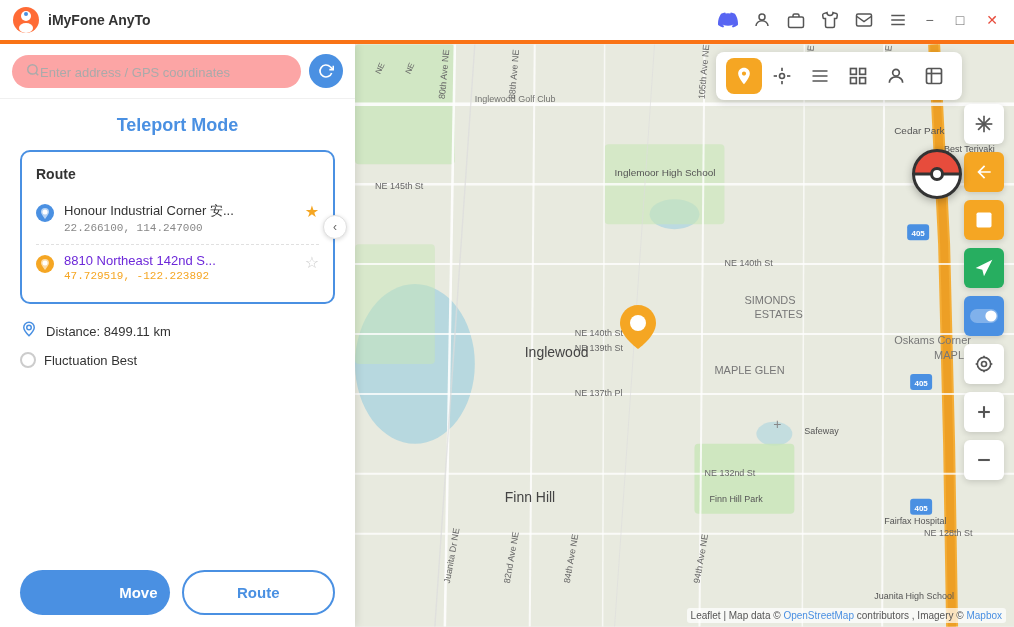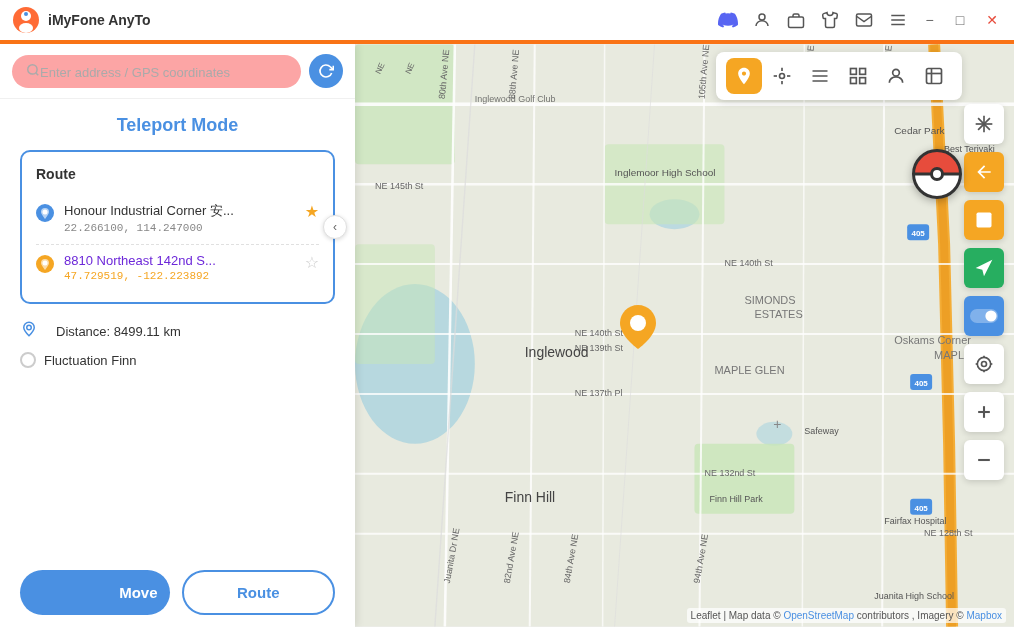--- a/index.html
+++ b/index.html
@@ -75,21 +75,21 @@
     .collapse-btn {
       position: absolute; right: -14px; top: 50%; transform: translateY(-50%);
       background: #fff; border: 1px solid #e0e0e0; border-radius: 50%;
       width: 24px; height: 24px; display: flex; align-items: center; justify-content: center;
       cursor: pointer; color: #666; font-size: 12px; box-shadow: 0 1px 4px rgba(0,0,0,0.15);
     }
 
     
     .distance-row { display: flex; align-items: center; gap: 8px; margin-bottom: 10px; }
     .distance-icon { color: #4a90e2; font-size: 16px; }
-    .distance-text { font-size: 13px; color: #333; margin-left: 10px; }
+    .distance-text { font-size: 13px; color: #333; }
 
     
     .fluctuation-row { display: flex; align-items: center; gap: 8px; margin-bottom: 20px; }
     .radio-circle {
       width: 16px; height: 16px; border-radius: 50%; border: 2px solid #ccc;
       flex-shrink: 0; cursor: pointer;
     }
     .fluctuation-label { font-size: 13px; color: #333; cursor: pointer; }
 
     
@@ -299,21 +299,21 @@
           <svg width="18" height="18" viewBox="0 0 24 24" fill="none" stroke="#4a90e2" stroke-width="2">
               <circle cx="12" cy="10" r="3"></circle>
               <path d="M12 21C12 21 5 14 5 10a7 7 0 0114 0c0 4-7 11-7 11z"></path>
             </svg>
         </span>
         <span class="distance-text">Distance: 8499.11 km</span>
       </div>
 
       <div class="fluctuation-row">
         <div class="radio-circle"></div>
-        <span class="fluctuation-label">Fluctuation Finn</span>
+        <span class="fluctuation-label">Fluctuation Best</span>
       </div>
 
       <div class="btn-row">
         <button class="btn-move">Move</button>
         <button class="btn-clear">Route</button>
       </div>
     </div>
   </div>
 
   <div class="map-area">

